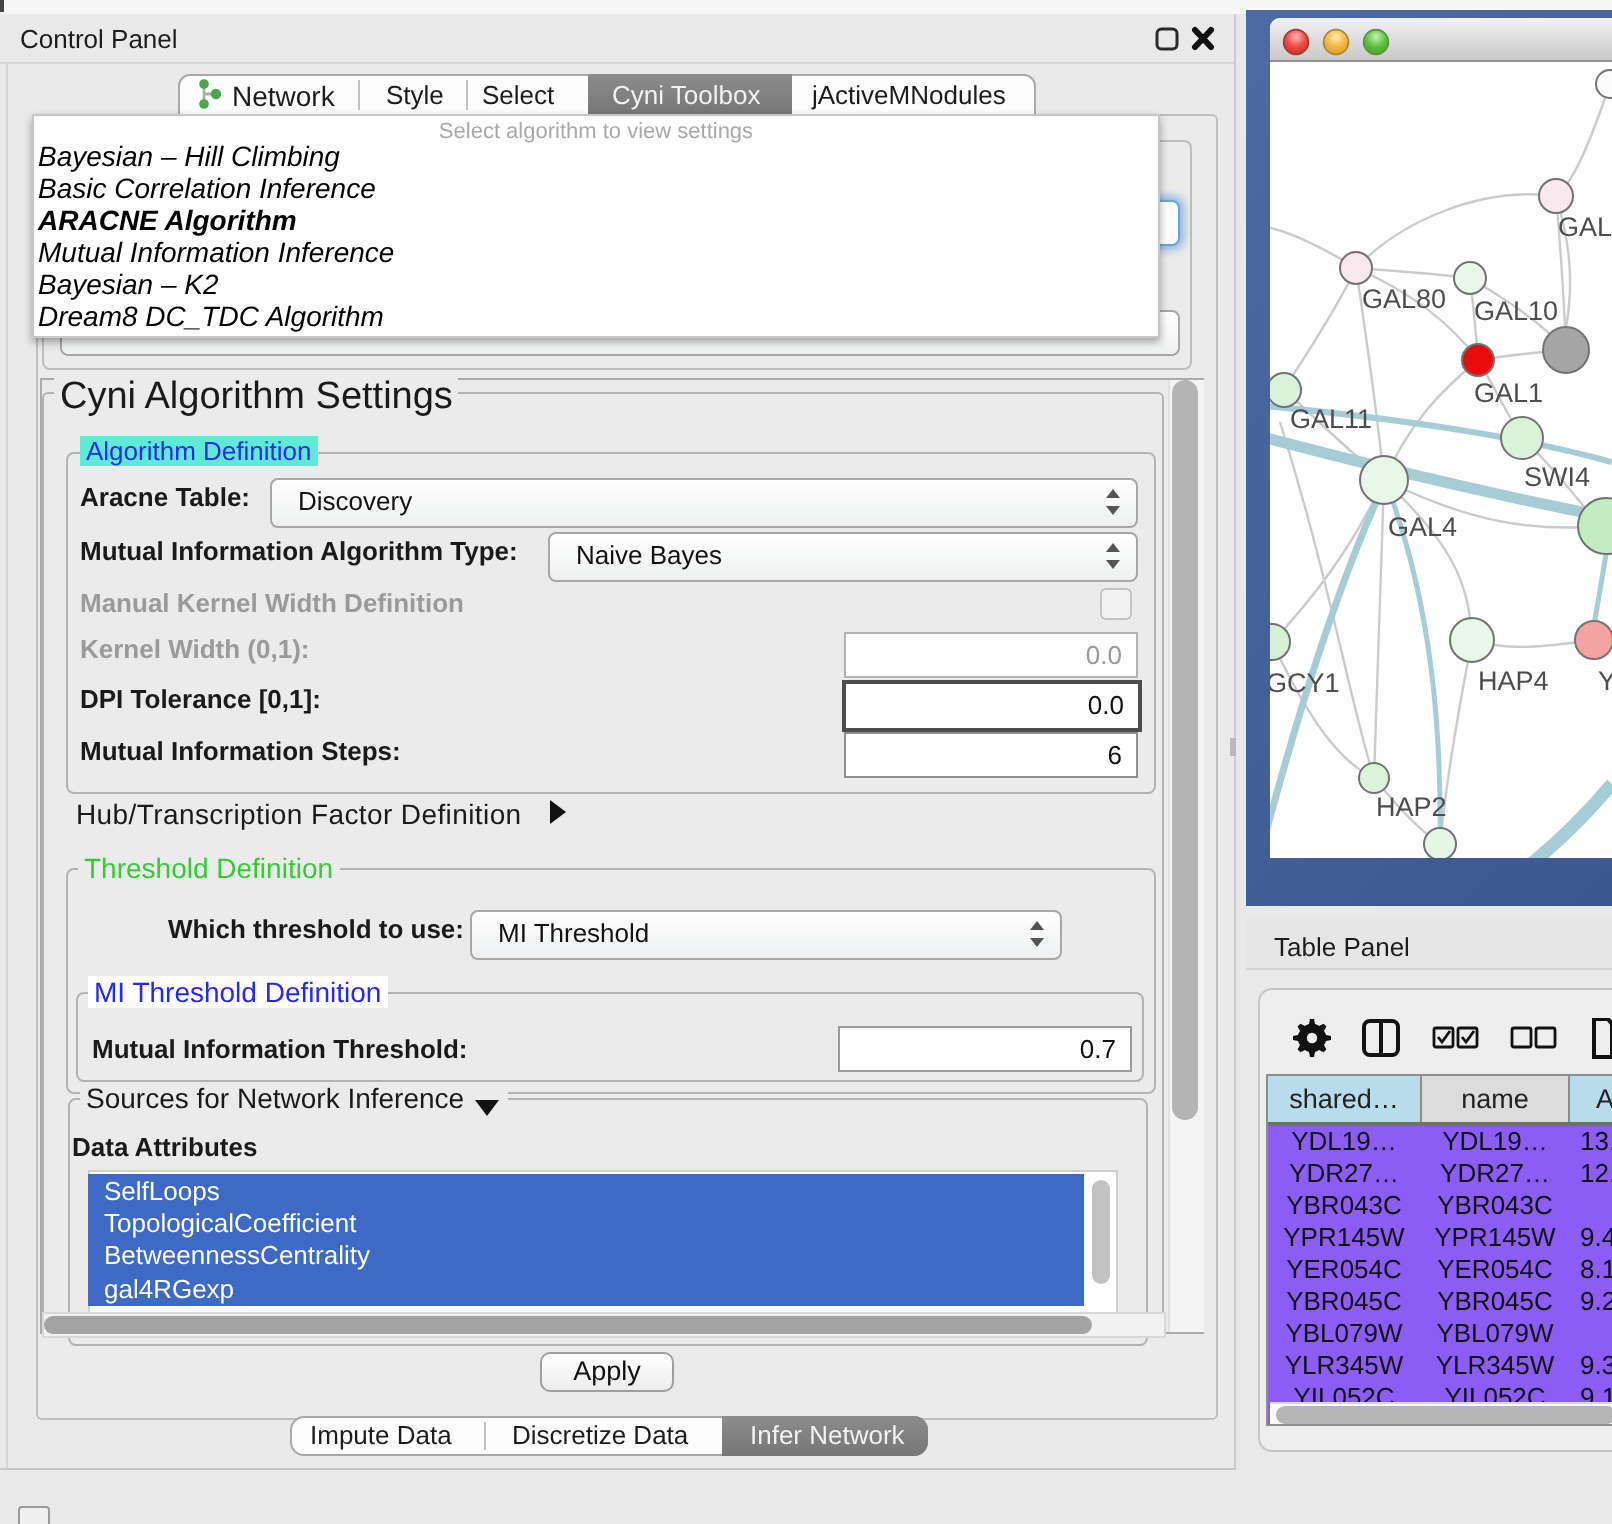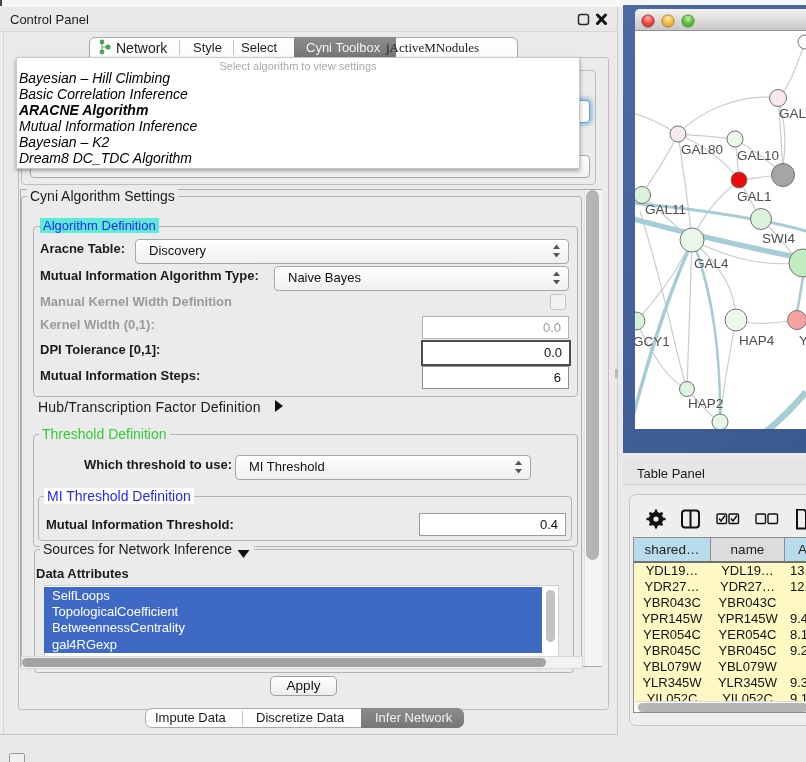--- a/index.html
+++ b/index.html
@@ -45,41 +45,41 @@
 <svg class="abs" style="left:98px;top:39px;" width="14" height="16" viewBox="0 0 14 16">
   <path d="M4 3 L4 13 M4 8 L10 8" stroke="#9ab89a" stroke-width="1.4" fill="none"></path>
   <circle cx="4" cy="3" r="2.4" fill="#4ca64c"></circle>
     <circle cx="10" cy="8" r="2.6" fill="#4ca64c"></circle>
     <circle cx="4" cy="13" r="2.4" fill="#4ca64c"></circle>
 </svg>
 <div class="abs" style="left:116px;top:40px;font-size:14px;color:#1c1c1c;">Network</div>
 <div class="abs" style="left:193px;top:40px;font-size:13px;color:#1c1c1c;">Style</div>
 <div class="abs" style="left:241px;top:40px;font-size:13px;color:#1c1c1c;">Select</div>
 <div class="abs" style="left:306px;top:40px;font-size:13px;color:#f2f2f2;">Cyni Toolbox</div>
-<div class="abs" style="left:386px;top:40px;font-size:13px;color:#1c1c1c;font-family:Liberation Serif, serif;">jActiveMNodules</div>
+<div class="abs" style="left:406px;top:40px;font-size:13px;color:#1c1c1c;">jActiveMNodules</div>
 
 <div class="gb" style="left:21px;top:70px;width:573px;height:113px;border-color:#bdbdbd;"></div>
 <div class="abs" style="left:30px;top:100px;width:560px;height:23px;background:#fff;border:1px solid #6fa3d8;border-radius:4px;box-shadow:0 0 4px 2px rgba(90,150,220,.65);box-sizing:border-box;"></div>
 <div class="abs" style="left:30px;top:155px;width:560px;height:23px;background:linear-gradient(#ffffff,#eef0f1);border:1px solid #a7a7a7;border-radius:4px;box-sizing:border-box;"></div>
 
 <div class="abs" style="left:16px;top:57px;width:564px;height:112px;background:#ffffff;border:1px solid #c8c8c8;box-shadow:0 2px 4px rgba(0,0,0,.35);box-sizing:border-box;"></div>
 <div class="abs" style="left:16px;top:60px;width:564px;text-align:center;font-size:11px;color:#a9a9a9;">Select algorithm to view settings</div>
 <div class="abs" style="left:19px;top:71px;font-size:14px;color:#000;line-height:15.9px;font-style:italic;">
 Bayesian – Hill Climbing<br>
 Basic Correlation Inference<br>
 <span class="b">ARACNE Algorithm</span><br>
 Mutual Information Inference<br>
 Bayesian – K2<br>
 Dream8 DC_TDC Algorithm
 </div>
 
 <div class="abs" style="left:20px;top:189px;width:582px;height:478px;background:#ebebeb;border:1px solid #ababab;box-sizing:border-box;"></div>
 
 <div class="gb" style="left:21px;top:196px;width:559px;height:466px;border-radius:3px;"></div>
-<div class="abs" style="left:27px;top:188px;background:#ebebeb;padding:0 3px;font-size:14px;color:#1a1a1a;">Cyni Algorithm Settings</div>
+<div class="abs" style="left:27px;top:188px;background:#ebebeb;padding:0 3px;font-size:19px;color:#1a1a1a;">Cyni Algorithm Settings</div>
 
 <div class="gb" style="left:33px;top:226px;width:543px;height:169px;"></div>
 <div class="abs" style="left:40px;top:218px;background:#5eead4;padding:0 3px;font-size:13px;color:#2626ff;">Algorithm Definition</div>
 
 <div class="lab b" style="left:40px;top:241px;">Aracne Table:</div>
 <div class="combo" style="left:135px;top:239px;width:432px;height:23px;">
   <span class="ct">Discovery</span>
   <svg class="arr" viewBox="0 0 9 14">
       <path d="M4.5 0.5 L8 5 L1 5 Z" fill="#555"></path>
       <path d="M4.5 13.5 L8 9 L1 9 Z" fill="#555"></path>
@@ -121,21 +121,21 @@
   <svg class="arr" viewBox="0 0 9 14">
       <path d="M4.5 0.5 L8 5 L1 5 Z" fill="#555"></path>
       <path d="M4.5 13.5 L8 9 L1 9 Z" fill="#555"></path>
     </svg>
 </div>
 
 <div class="gb" style="left:38px;top:496px;width:532px;height:43px;"></div>
 <div class="abs" style="left:44px;top:488px;background:#ffffff;padding:0 3px;font-size:14px;color:#2626ff;">MI Threshold Definition</div>
 <div class="lab b" style="left:46px;top:517px;">Mutual Information Threshold:</div>
 <div class="tf" style="left:419px;top:513px;width:145px;height:21px;border-color:#9a9a9a;">
-    <span>0.4</span>
+    <span>0.7</span>
   </div>
 
 <div class="gb" style="left:34px;top:549px;width:538px;height:122px;"></div>
 <div class="abs" style="left:40px;top:541px;background:#ebebeb;padding:0 22px 0 3px;font-size:14px;color:#1a1a1a;">Sources for Network Inference</div>
 <svg class="abs" style="left:237px;top:549px;" width="13" height="10" viewBox="0 0 13 10">
     <path d="M0.5 1 L12.5 1 L6.5 9 Z" fill="#111"></path>
   </svg>
 <div class="lab b" style="left:36px;top:566px;">Data Attributes</div>
 
 <div class="abs" style="left:44px;top:585px;width:513px;height:70px;background:#ffffff;border:1px solid #cfcfcf;"></div>
@@ -279,21 +279,21 @@
     <path d="M73 9.5 L75 12 L79 6.5"></path>
     <path d="M85 9.5 L87 12 L91 6.5"></path>
     <rect x="110" y="5" width="9.5" height="9.5" rx="1"></rect>
     <rect x="122" y="5" width="9.5" height="9.5" rx="1"></rect>
   </g>
   <g fill="none" stroke="#111" stroke-width="2">
     <path d="M151 0.5 L158 0.5 L160 3 L160 19.5 L151 19.5 Z"></path>
   </g>
 </svg>
 
-<div class="abs" style="left:633px;top:537px;width:173px;height:176px;background:#fef9c3;border:1px solid #8d8d8d;border-right:none;box-sizing:border-box;overflow:hidden;">
+<div class="abs" style="left:633px;top:537px;width:173px;height:176px;background:#8b5cf6;border:1px solid #8d8d8d;border-right:none;box-sizing:border-box;overflow:hidden;">
   <div style="position:absolute;left:0;top:0;width:76px;height:23px;background:#b9dcec;border-right:1px solid #8d8d8d;"></div>
   <div style="position:absolute;left:77px;top:0;width:73px;height:23px;background:#dcdcdc;border-right:1px solid #8d8d8d;"></div>
   <div style="position:absolute;left:151px;top:0;width:30px;height:23px;background:#b9dcec;"></div>
   <div style="position:absolute;left:0;top:23px;width:180px;height:2px;background:#6f6f6f;"></div>
   <div style="position:absolute;left:0;top:4px;width:76px;text-align:center;font-size:13.5px;color:#222;">shared…</div>
   <div style="position:absolute;left:77px;top:4px;width:73px;text-align:center;font-size:13.5px;color:#222;">name</div>
   <div style="position:absolute;left:164px;top:4px;font-size:13.5px;color:#222;">A</div>
   <div style="position:absolute;left:0;top:25px;width:76px;text-align:center;font-size:13px;color:#111;line-height:16px;">YDL19…<br>YDR27…<br>YBR043C<br>YPR145W<br>YER054C<br>YBR045C<br>YBL079W<br>YLR345W<br>YIL052C</div>
   <div style="position:absolute;left:77px;top:25px;width:73px;text-align:center;font-size:13px;color:#111;line-height:16px;">YDL19…<br>YDR27…<br>YBR043C<br>YPR145W<br>YER054C<br>YBR045C<br>YBL079W<br>YLR345W<br>YIL052C</div>
   <div style="position:absolute;left:156px;top:25px;font-size:13px;color:#111;line-height:16px;white-space:pre;">13.2

